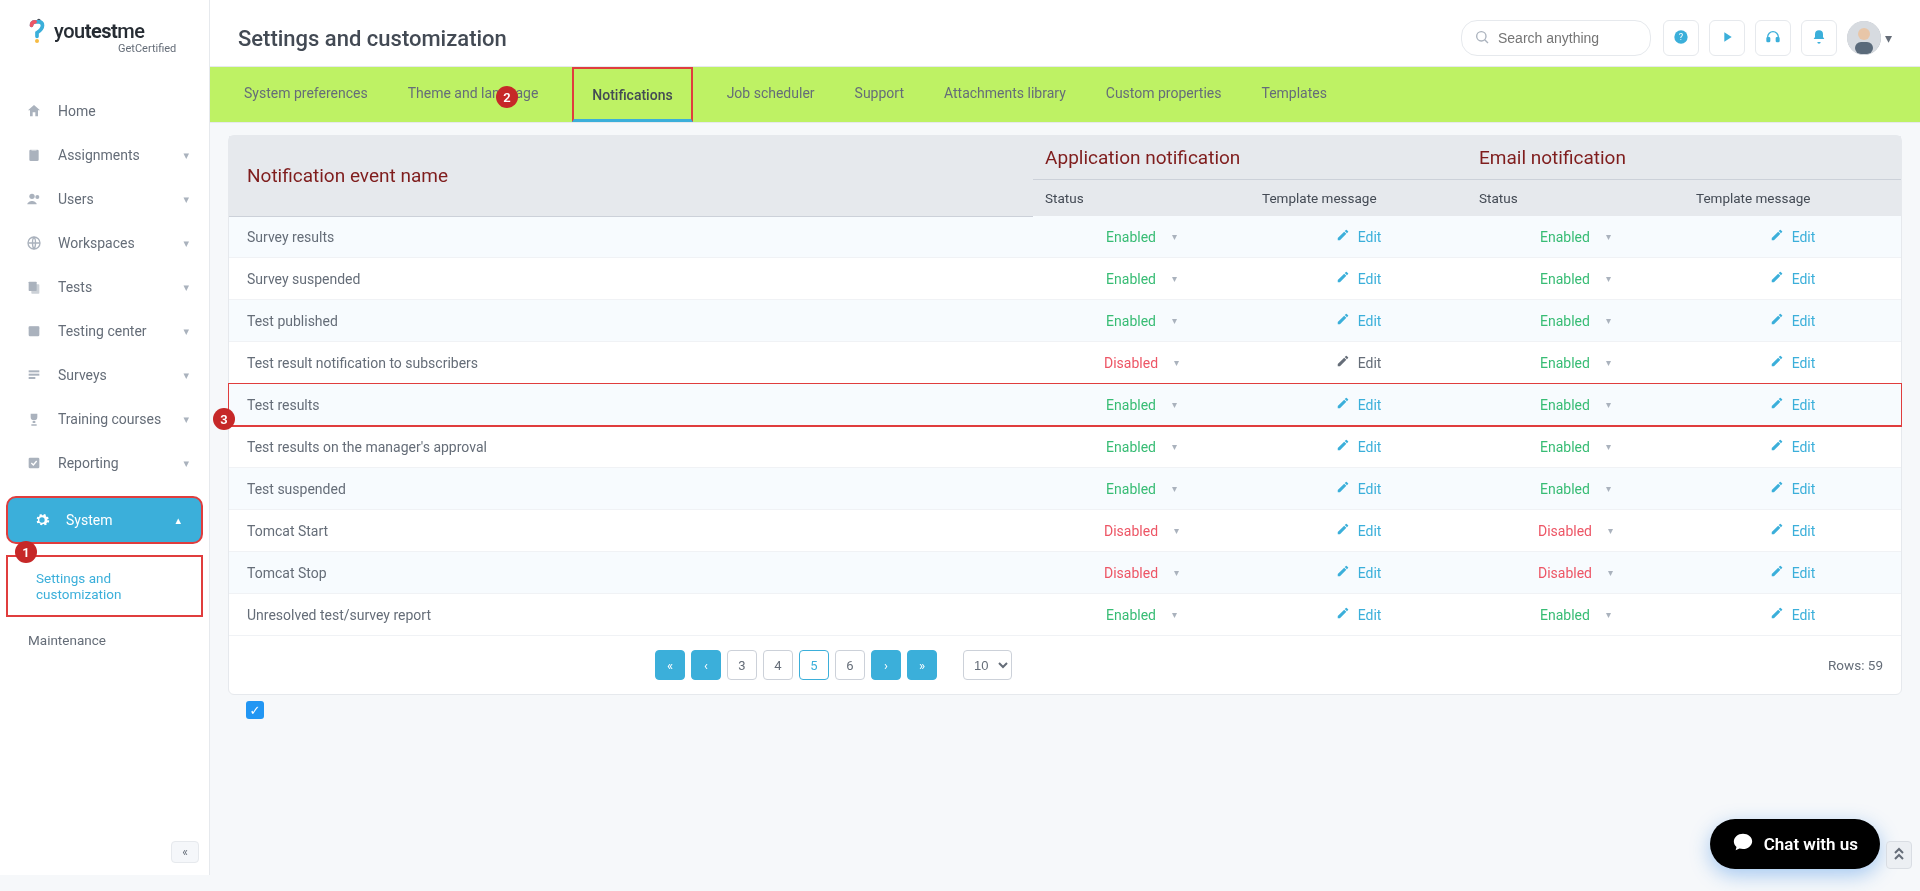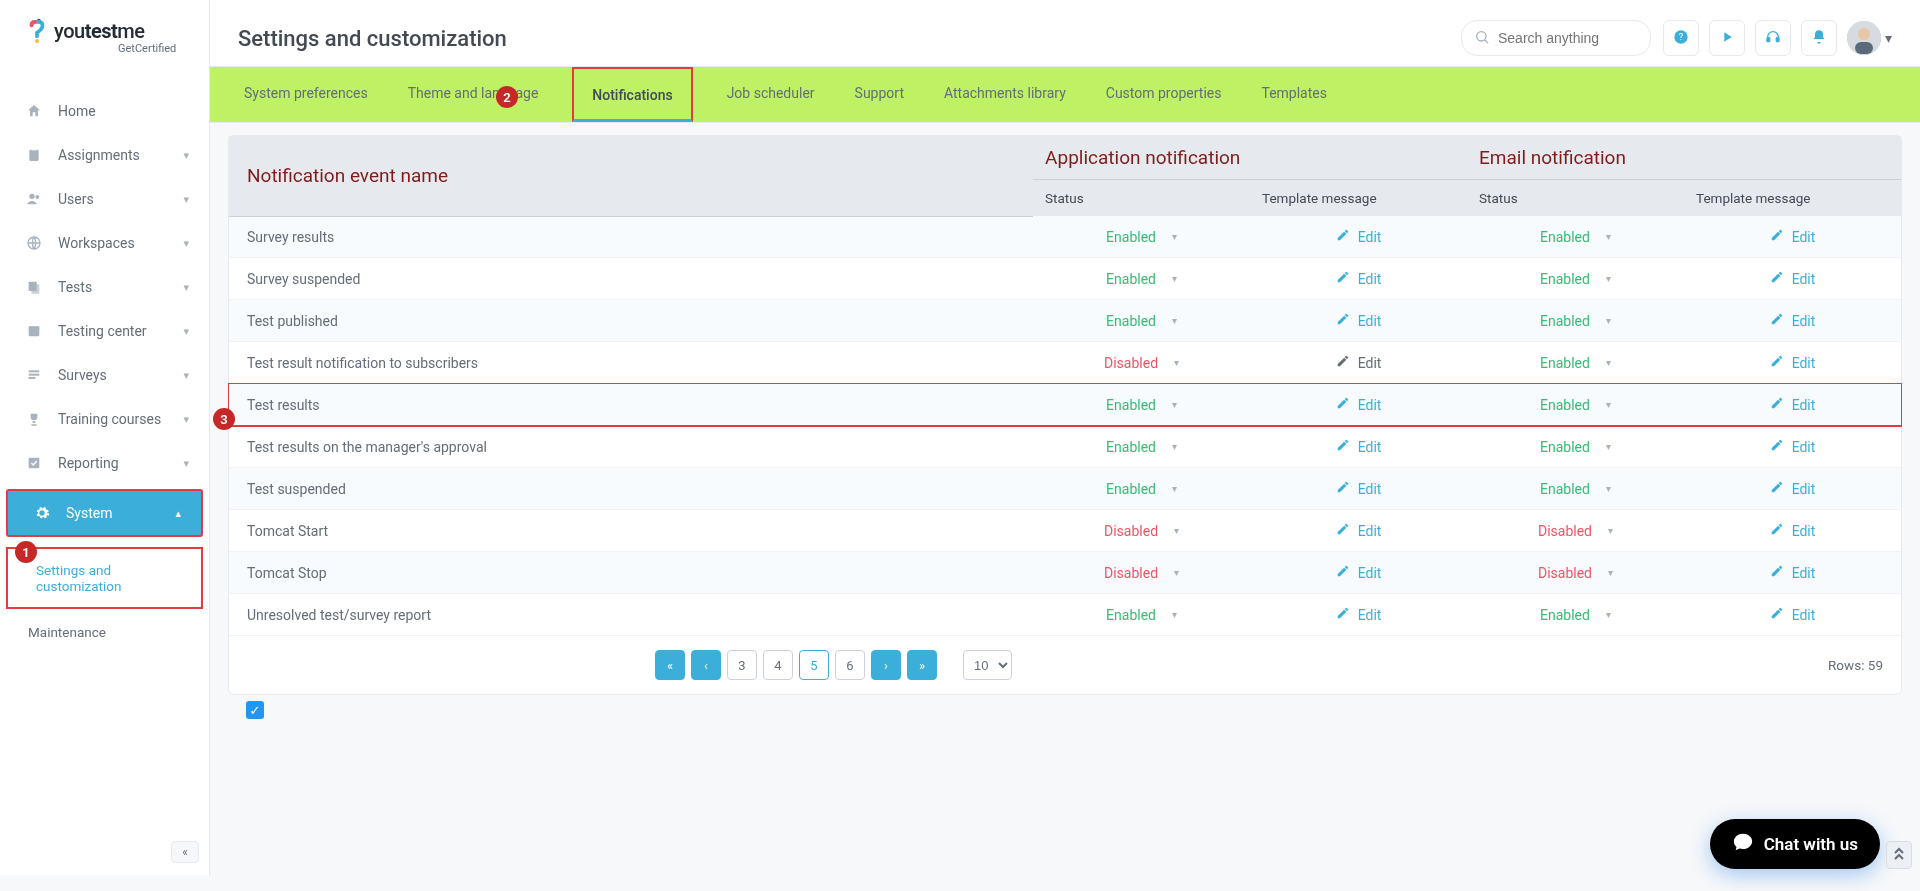--- a/index.html
+++ b/index.html
@@ -313,21 +313,21 @@
       <span class="icon">
           <svg class="ico" viewBox="0 0 24 24" fill="currentColor">
             <rect x="4" y="4" width="16" height="16" rx="2"></rect>
             <path d="M8 12l3 3 5-6" stroke="#fff" stroke-width="2" fill="none"></path>
           </svg>
         </span>
       <span class="label">Reporting</span>
       <span class="chevron">▾</span>
     </div>
 
-    <div class="nav-item active hl-red" style="margin:4px 6px; border-radius:3px;">
+    <div class="nav-item active hl-red" style="margin:11px 6px; border-radius:10px;">
       <span class="icon">
           <svg class="ico" viewBox="0 0 24 24" fill="currentColor">
             <path d="M12 8a4 4 0 100 8 4 4 0 000-8zm9 4l2 1-1 3-2-.5a8 8 0 01-1.5 1.5l.5 2-3 1-1-2a8 8 0 01-2 0l-1 2-3-1 .5-2A8 8 0 017 16.5L5 17l-1-3 2-1a8 8 0 010-2l-2-1 1-3 2 .5A8 8 0 018.5 6L8 4l3-1 1 2a8 8 0 012 0l1-2 3 1-.5 2A8 8 0 0119 7.5l2-.5 1 3-2 1a8 8 0 010 2z"></path>
           </svg>
         </span>
       <span class="label">System</span>
       <span class="chevron">▴</span>
     </div>
 
     <div class="nav-sub hl-red" style="margin:10px 6px 2px 6px;">

